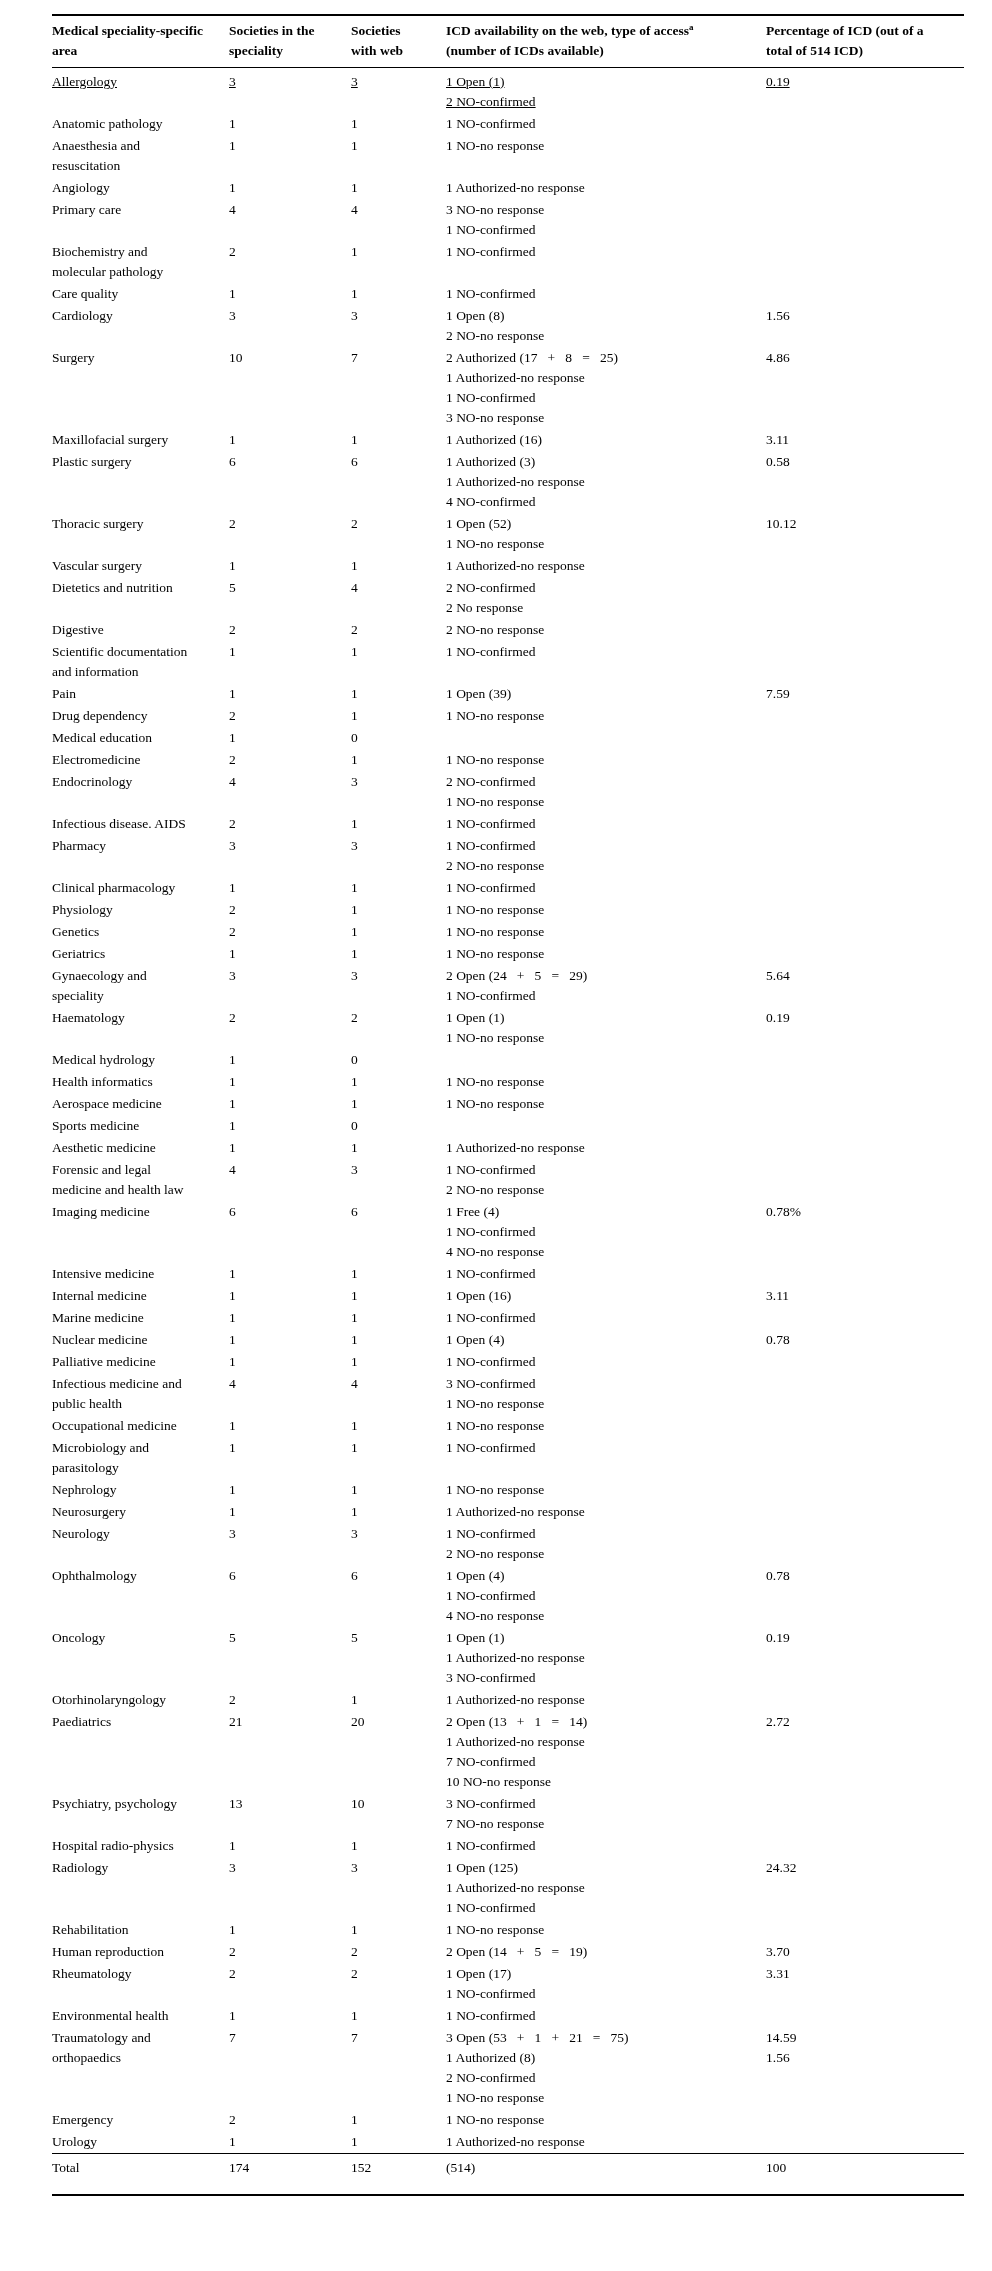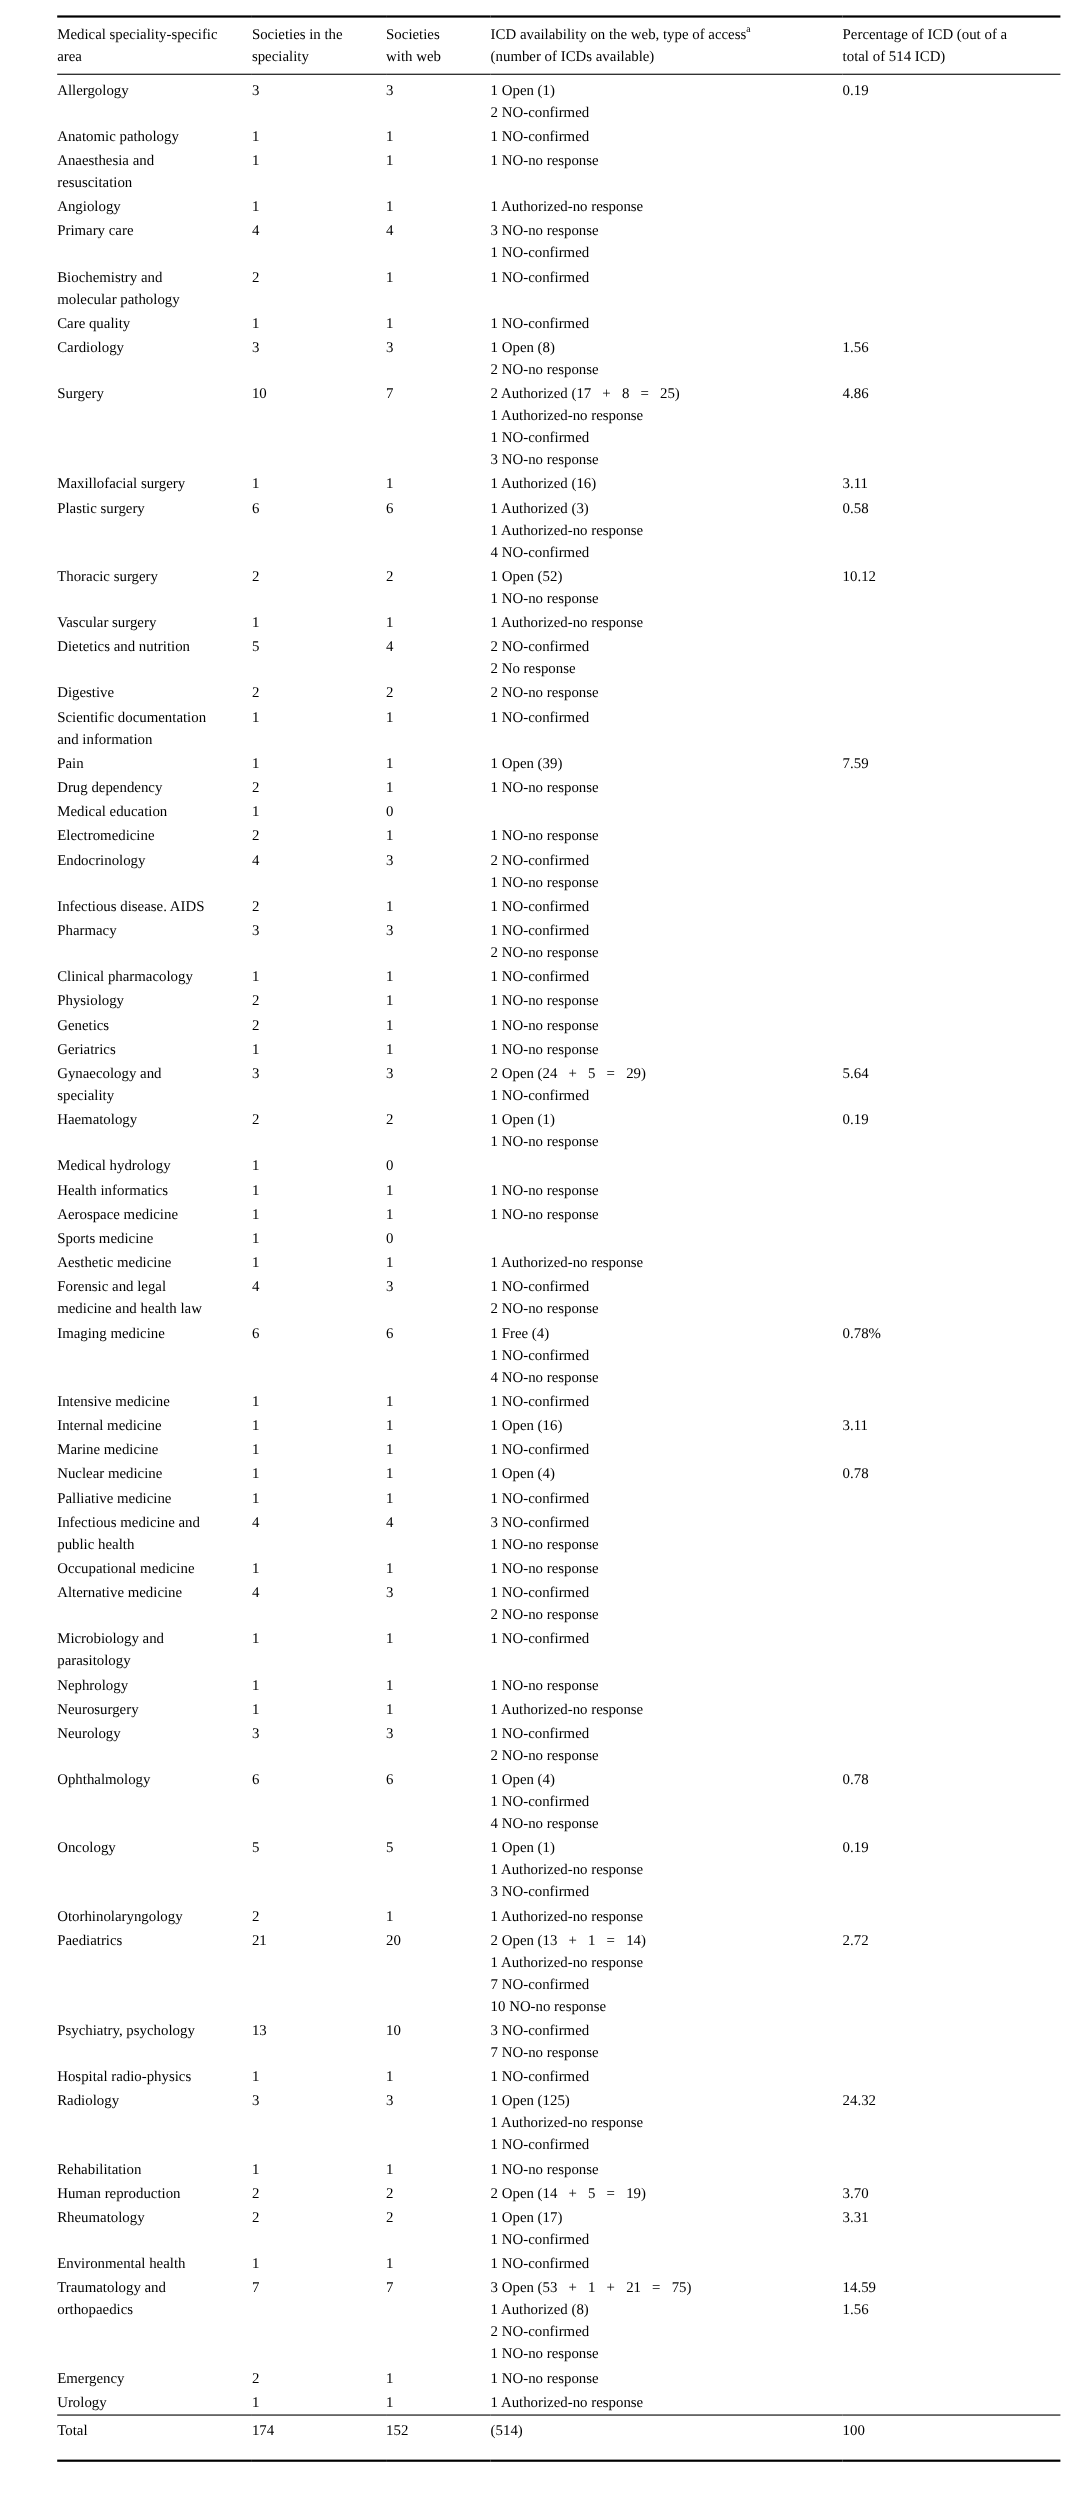--- a/index.html
+++ b/index.html
@@ -22,31 +22,31 @@
     table-layout: fixed;
     font-size: 13.5px;
   }
   col.c1 { width: 177px; }
   col.c2 { width: 122px; }
   col.c3 { width: 95px; }
   col.c4 { width: 320px; }
   col.c5 { width: 198px; }
   thead th {
     text-align: left;
-    font-weight: normal;
+    font-weight: bold;
     vertical-align: top;
     border-top: 2px solid #000;
     border-bottom: 1px solid #000;
     padding: 5px 8px 6px 0;
   }
   tbody td {
     vertical-align: top;
     padding: 1px 8px 1px 0;
   }
-  tbody tr:first-child td { padding-top: 4px; }
+  tbody tr:first-child td { padding-top: 4px; text-decoration: underline; }
   .line {
     line-height: 20px;
     min-height: 20px;
     white-space: pre-wrap;
   }
   sup {
     font-size: 9px;
     line-height: 0;
     vertical-align: super;
   }
@@ -776,36 +776,20 @@
           <td>
             <div class="line">1</div>
           </td>
           <td>
             <div class="line">1 NO-no response</div>
           </td>
           <td></td>
         </tr>
         <tr>
           <td>
-            <div class="line">Alternative medicine</div>
-          </td>
-          <td>
-            <div class="line">4</div>
-          </td>
-          <td>
-            <div class="line">3</div>
-          </td>
-          <td>
-            <div class="line">1 NO-confirmed</div>
-            <div class="line">2 NO-no response</div>
-          </td>
-          <td></td>
-        </tr>
-        <tr>
-          <td>
             <div class="line">Microbiology and</div>
             <div class="line">parasitology</div>
           </td>
           <td>
             <div class="line">1</div>
           </td>
           <td>
             <div class="line">1</div>
           </td>
           <td>

